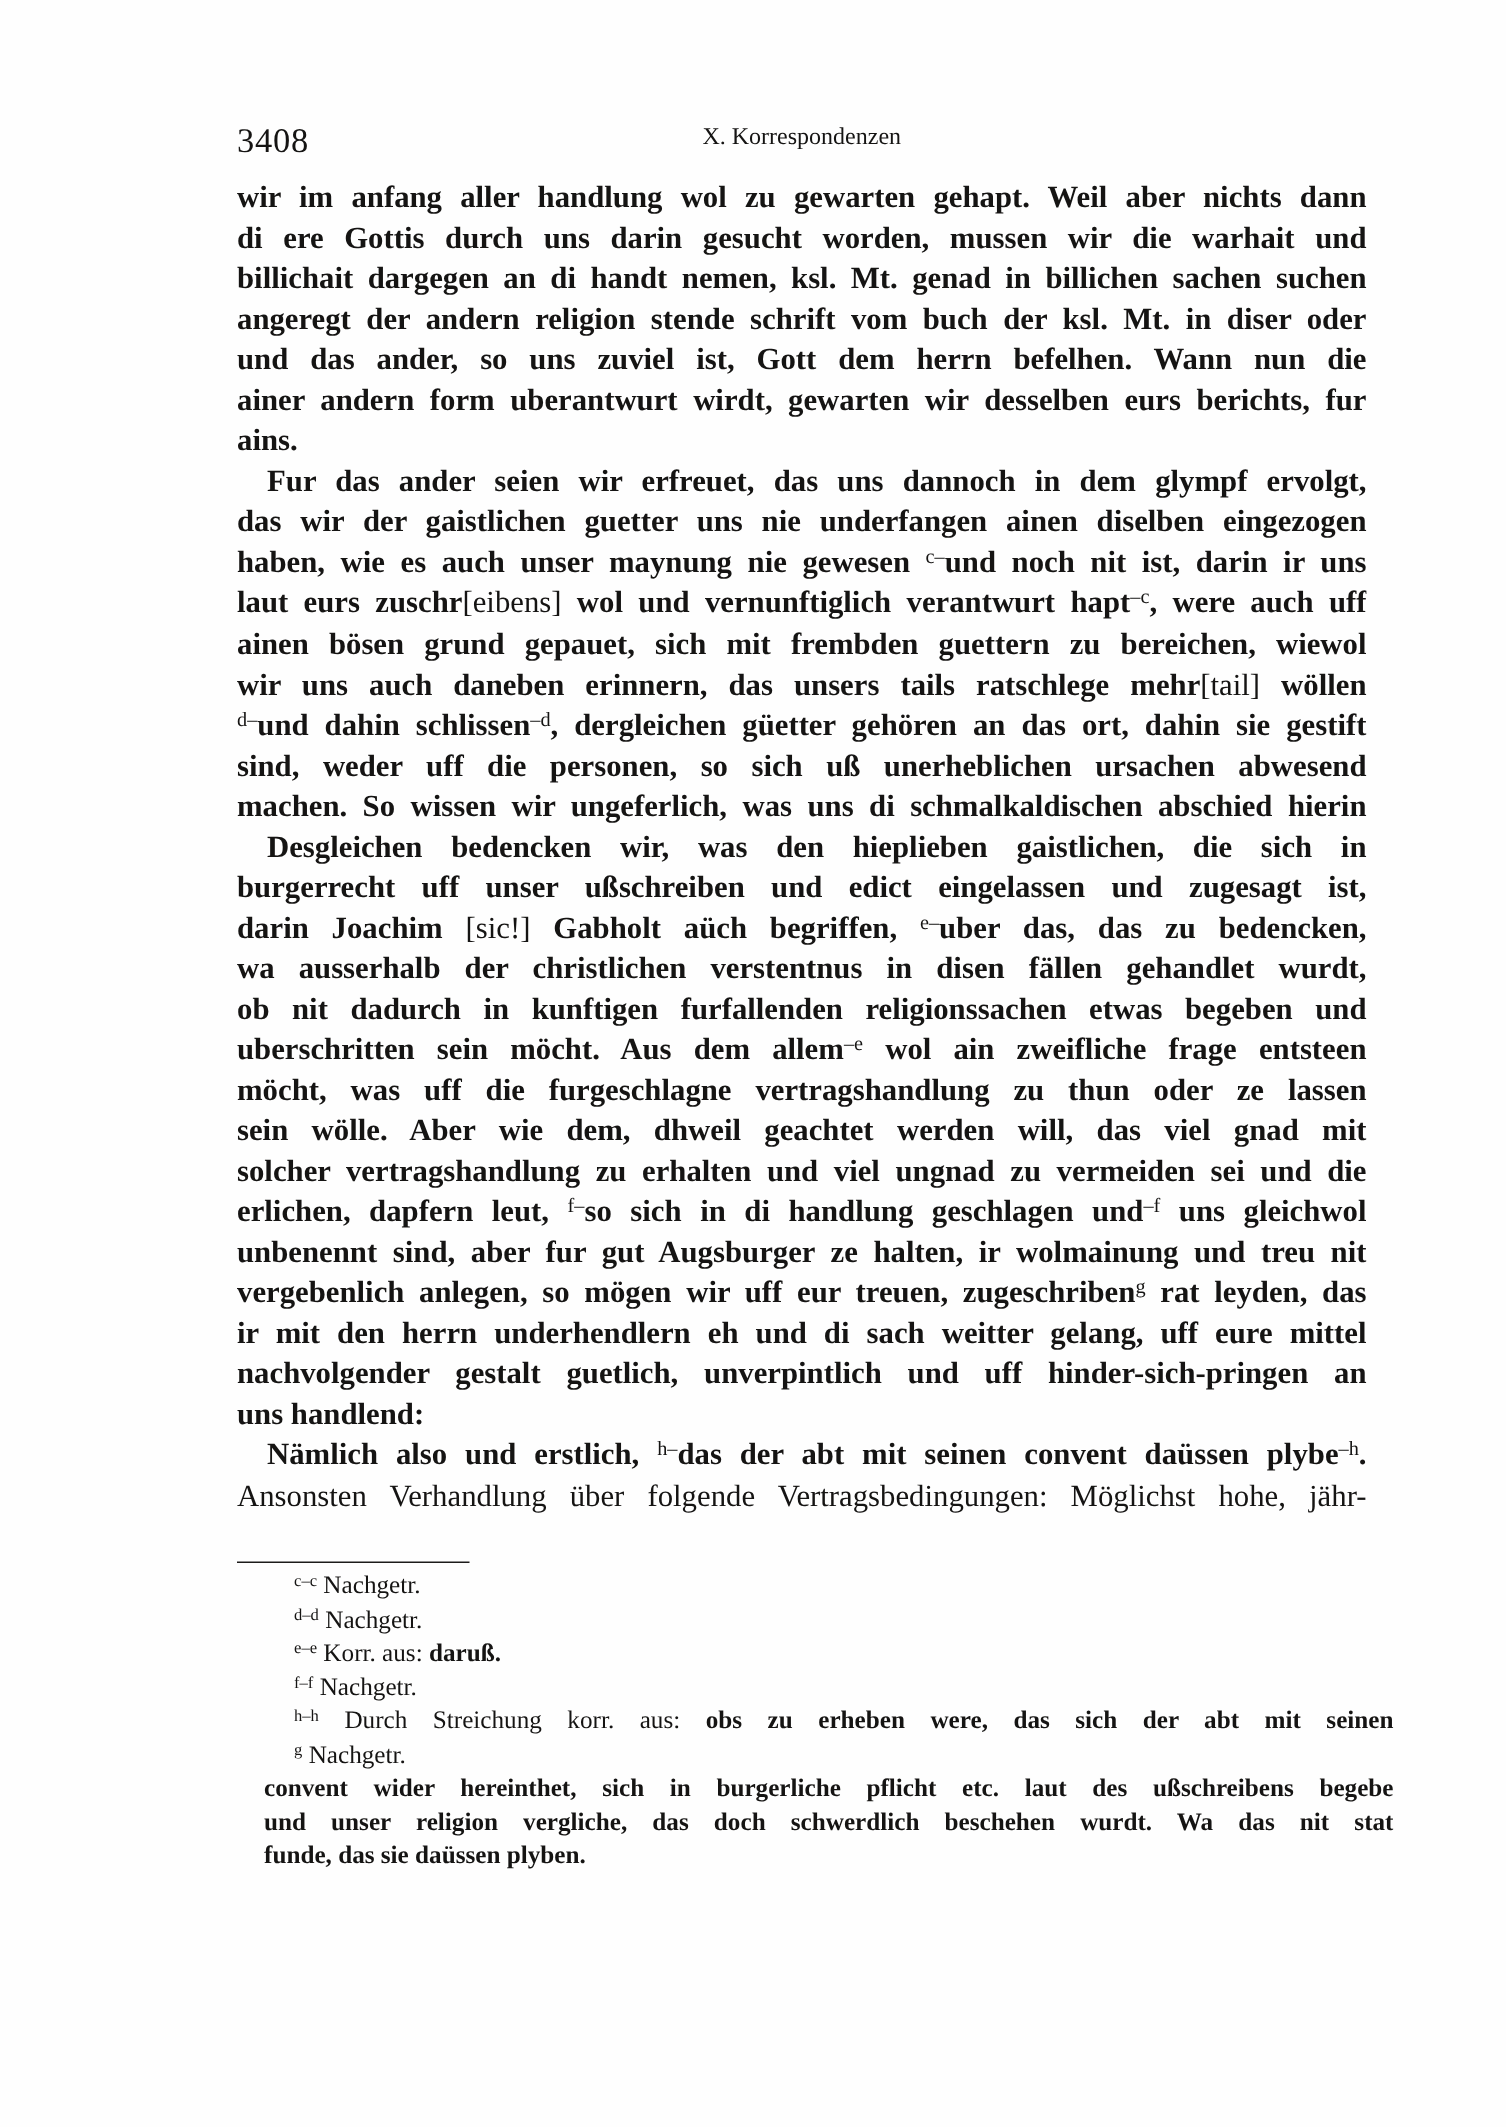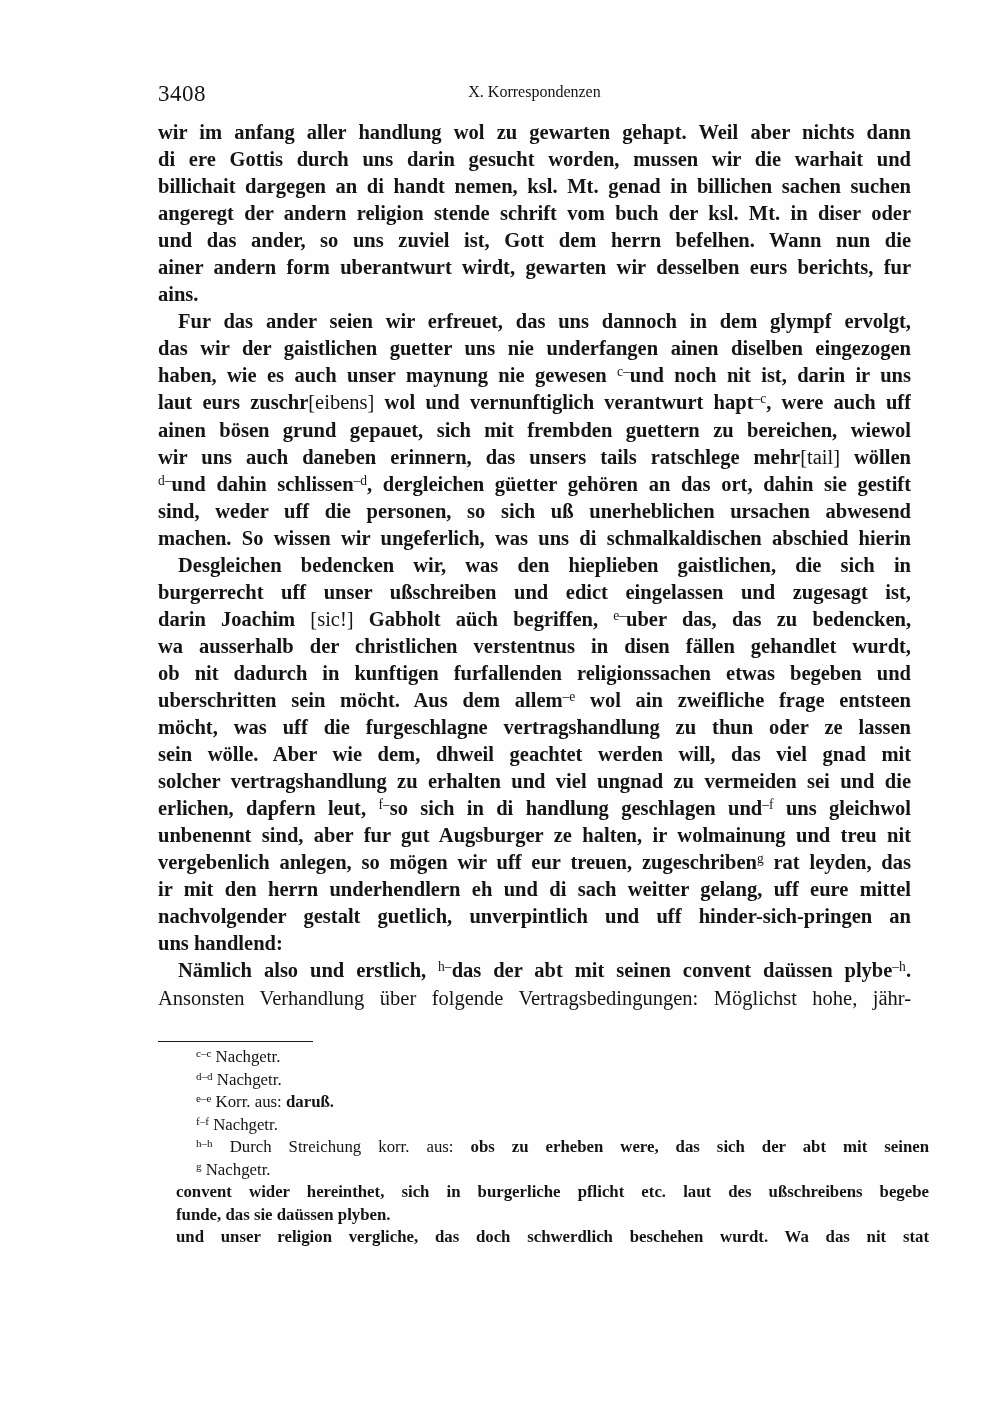--- a/index.html
+++ b/index.html
@@ -130,16 +130,16 @@
   <div class="fn-rule"></div>
 
   <div class="footnotes">
       <div class="line ind left"><span class="seg-sup">c–c</span><span class="seg-n"> </span><span class="seg-i">Nachgetr.</span></div>
       <div class="line ind left"><span class="seg-sup">d–d</span><span class="seg-n"> </span><span class="seg-i">Nachgetr.</span></div>
       <div class="line ind left"><span class="seg-sup">e–e</span><span class="seg-n"> </span><span class="seg-i">Korr. aus:</span><span class="seg-n"> daruß.</span></div>
       <div class="line ind left"><span class="seg-sup">f–f</span><span class="seg-n"> </span><span class="seg-i">Nachgetr.</span></div>
       <div class="line ind"><span class="seg-sup">h–h</span><span class="seg-n"> </span><span class="seg-i">Durch Streichung korr. aus:</span><span class="seg-n"> obs zu erheben were, das sich der abt mit seinen</span></div>
       <div class="line ind left"><span class="seg-sup">g</span><span class="seg-n"> </span><span class="seg-i">Nachgetr.</span></div>
       <div class="line"><span class="seg-n">convent wider hereinthet, sich in burgerliche pflicht etc. laut des ußschreibens begebe</span></div>
+      <div class="line"><span class="seg-n">und unser religion vergliche, das doch schwerdlich beschehen wurdt. Wa das nit stat</span></div>
       <div class="line left"><span class="seg-n">funde, das sie daüssen plyben.</span></div>
-      <div class="line"><span class="seg-n">und unser religion vergliche, das doch schwerdlich beschehen wurdt. Wa das nit stat</span></div>
     </div>
 </div>
 
 </body></html>

